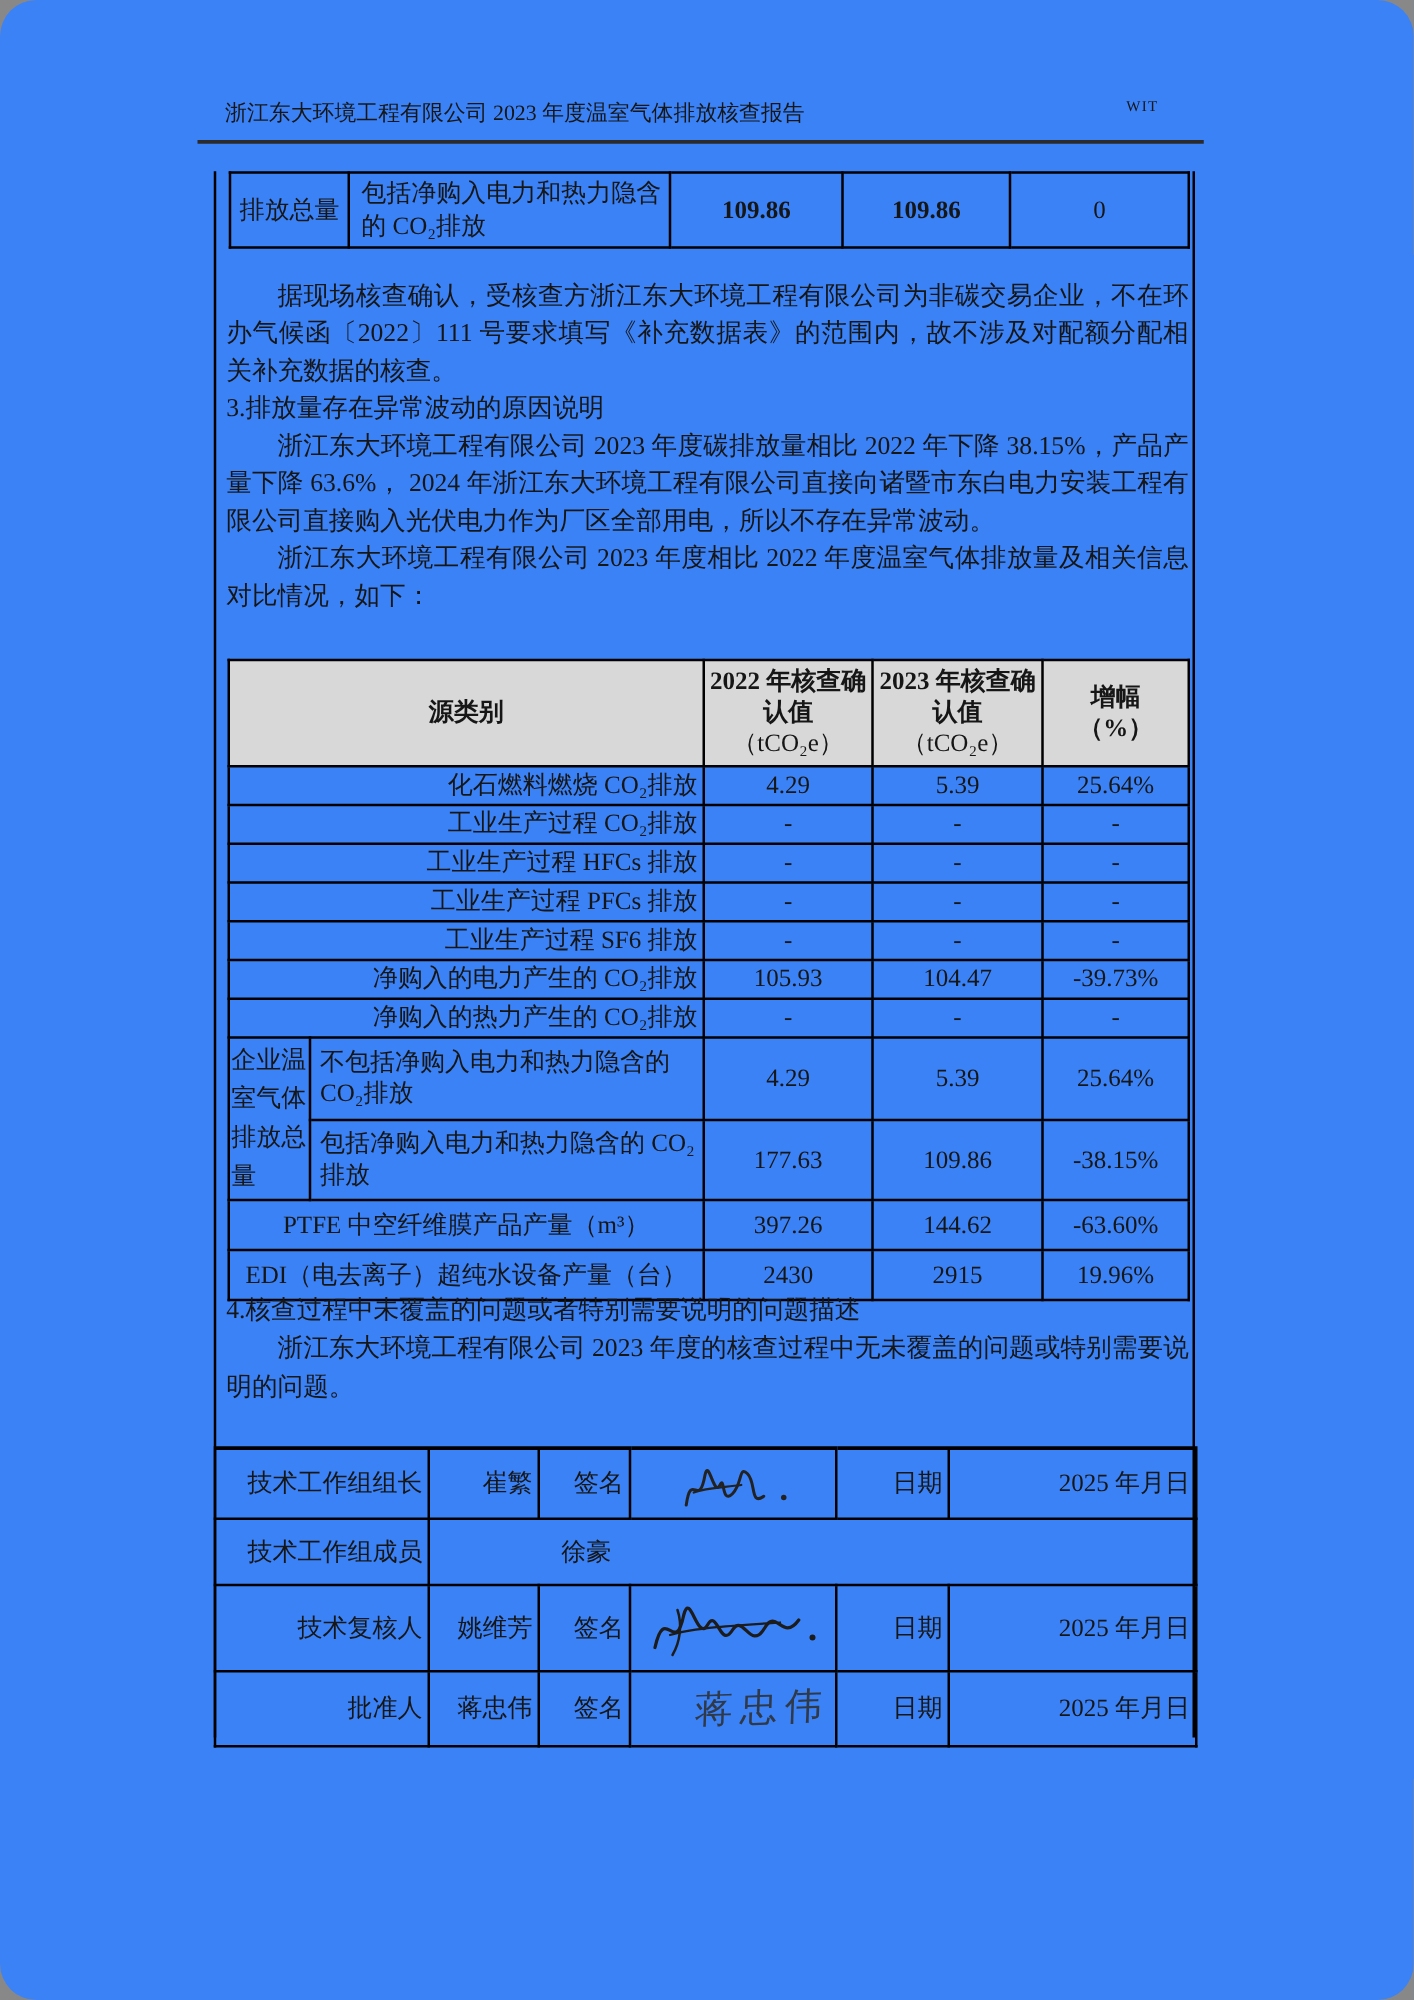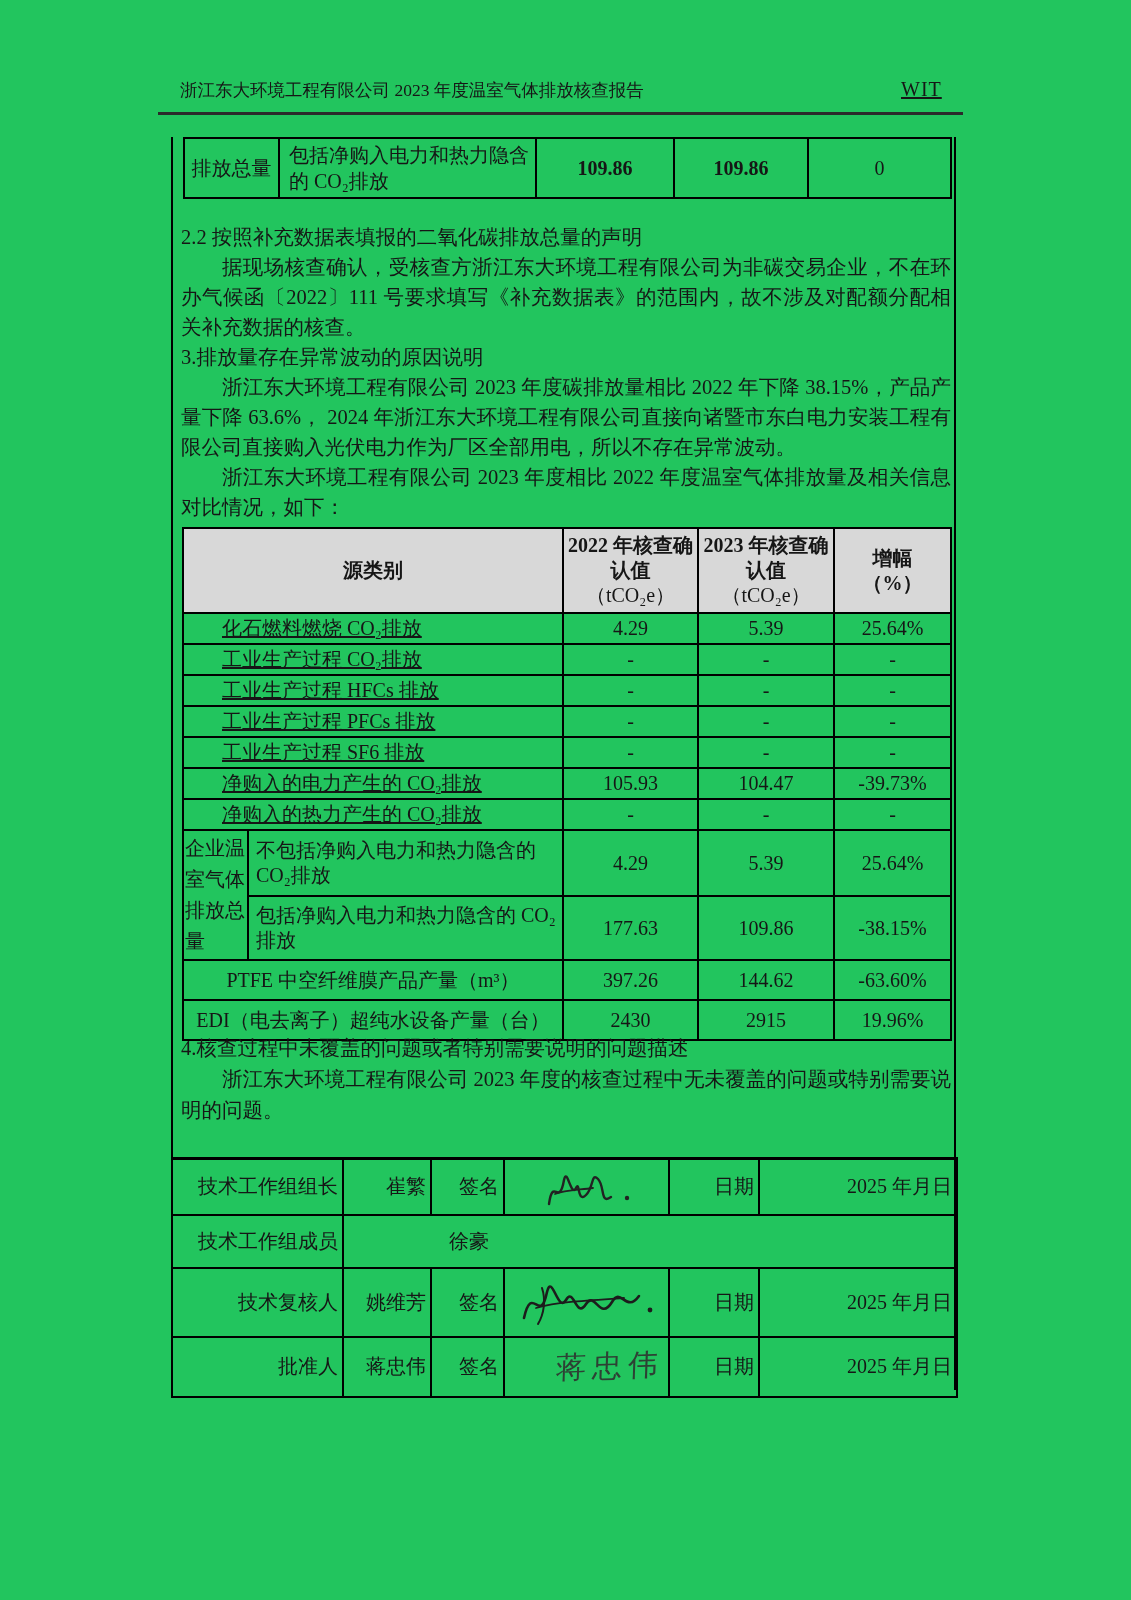--- a/index.html
+++ b/index.html
@@ -1,23 +1,23 @@
 <!DOCTYPE html>
 <html><head>
 <meta charset="utf-8">
 <style>
   html,body { margin:0; padding:0; background:#888; }
   .page {
-    position:relative; width:1131px; height:1600px; background:#22c55e;
+    position:relative; width:1131px; height:1600px; background:#3b82f6;
     margin:0 auto; overflow:hidden;
-    font-family:"Liberation Serif","DejaVu Serif",serif; color:#161616;
+    font-family:"Liberation Serif","DejaVu Serif",serif; color:#161616;border-radius:29px;
   }
   
   .doc-title { position:absolute; left:180px; top:78px; font-size:17.5px; white-space:nowrap; }
-  .doc-mark  { position:absolute; left:901px; top:78px; font-size:20px; letter-spacing:1px;text-decoration:underline; }
+  .doc-mark  { position:absolute; left:901px; top:78px; font-size:12px; letter-spacing:1px; }
   .header-rule { position:absolute; left:158px; top:112px; width:805px; height:3px; background:#2b2b2b; }
 
   
   .outer-frame {
     position:absolute; left:171px; top:137px; width:785px; height:1253px;
     border-left:2px solid #000; border-right:2px solid #000; box-sizing:border-box;
   }
 
   
   table { border-collapse:collapse; table-layout:fixed; }
@@ -35,21 +35,21 @@
   .textblock p { margin:0; }
   .textblock .indent { text-indent:2em; }
   .tb1 { top:222px; }
   .tb4 { top:1033px; line-height:31px; }
 
   
   .comp-table { position:absolute; left:182px; top:527px; width:768px; }
   .comp-table td { line-height:1.25; }
   .comp-table .hdr { background:#d8d8d8; text-align:center; padding:4px 2px; }
   .comp-table .unit { font-weight:normal; }
-  .comp-table .lbl { text-align:left; padding-left:38px;text-decoration:underline; }
+  .comp-table .lbl { text-align:right; padding-left:24px; }
   .comp-table .sublbl { text-align:left; padding-left:7px; }
   .comp-table .grp { padding:2px 1px; line-height:1.55; }
 
   
   .sig-table { position:absolute; left:171px; top:1157px; width:785px; }
   .sig-table td { text-align:right; }
   .sig-table tr:first-child td { border-top:3px solid #000; }
   .sig-member-cell { text-align:left !important; padding-left:105px !important; }
   .handwriting {
     display:inline-block; font-size:30px; color:#2f2f2f;
@@ -81,21 +81,20 @@
       <td class="c">排放总量</td>
       <td class="lbl-left">包括净购入电力和热力隐含的 CO₂排放</td>
       <td class="c b">109.86</td>
       <td class="c b">109.86</td>
       <td class="c">0</td>
     </tr>
   </tbody>
     </table>
 
   <div class="textblock tb1">
-    <p>2.2 按照补充数据表填报的二氧化碳排放总量的声明</p>
     <p class="indent">据现场核查确认，受核查方浙江东大环境工程有限公司为非碳交易企业，不在环办气候函〔2022〕111 号要求填写《补充数据表》的范围内，故不涉及对配额分配相关补充数据的核查。</p>
     <p>3.排放量存在异常波动的原因说明</p>
     <p class="indent">浙江东大环境工程有限公司 2023 年度碳排放量相比 2022 年下降 38.15%，产品产量下降 63.6%， 2024 年浙江东大环境工程有限公司直接向诸暨市东白电力安装工程有限公司直接购入光伏电力作为厂区全部用电，所以不存在异常波动。</p>
     <p class="indent">浙江东大环境工程有限公司 2023 年度相比 2022 年度温室气体排放量及相关信息对比情况，如下：</p>
   </div>
 
   <table class="comp-table">
     <colgroup>
         <col style="width:65px">
         <col style="width:315px">

